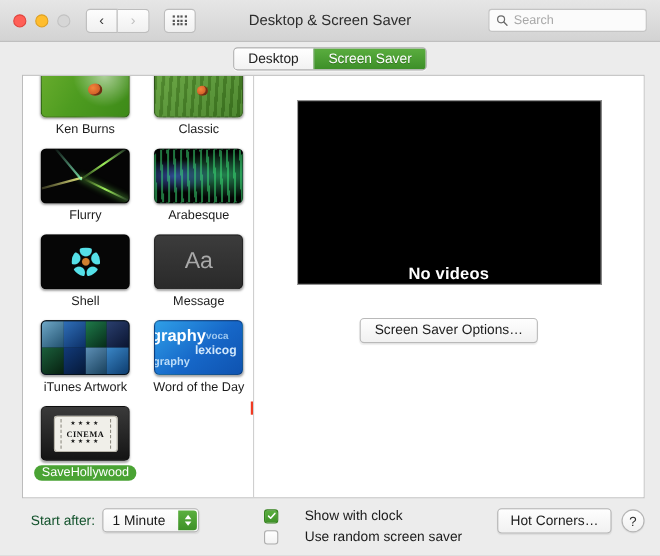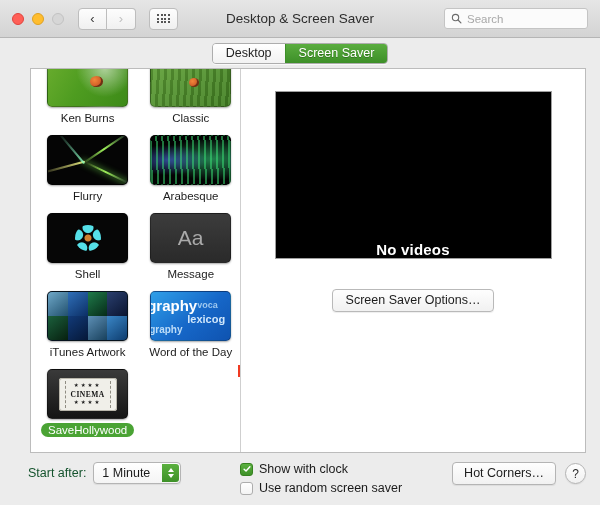--- a/index.html
+++ b/index.html
@@ -89,21 +89,21 @@
   .seg.active {
     background: linear-gradient(#5aad3f, #3d8f28);
     color: #fff;
     border-left: 1px solid #3d8f28;
     text-shadow: 0 1px 0 rgba(0,0,0,.25);
   }
 
   
   .content {
     flex: 1 1 auto;
-    margin: 0 14px 0 30px;
+    margin: 0 14px 0 20px;
     background: #fff;
     border: 1px solid #bcbcbc;
     display: flex;
     min-height: 0;
     position: relative;
   }
   .leftpane {
     width: 210px; flex: 0 0 210px;
     border-right: 1px solid #cfcfcf;
     position: relative; overflow: hidden;
@@ -296,21 +296,21 @@
     display: block; width: 0; height: 0;
     border-left: 3.5px solid transparent; border-right: 3.5px solid transparent;
   }
   .stepper i.up   { border-bottom: 4px solid #fff; }
   .stepper i.down { border-top: 4px solid #fff; }
 
   .checks {
     position: absolute; left: 240px; top: 9px;
     display: flex; flex-direction: column; gap: 5px;
   }
-  .checkrow { display: flex; align-items: center; gap: 6px; }
+  .checkrow { display: flex; align-items: center; gap: 24px; }
   .cbox {
     width: 13px; height: 13px; border-radius: 3px;
     border: 1px solid #adadad;
     background: linear-gradient(#ffffff, #f3f3f3);
     display: flex; align-items: center; justify-content: center;
   }
   .cbox.on {
     background: linear-gradient(#5bb03f, #3e9128);
     border-color: #36821f;
   }

